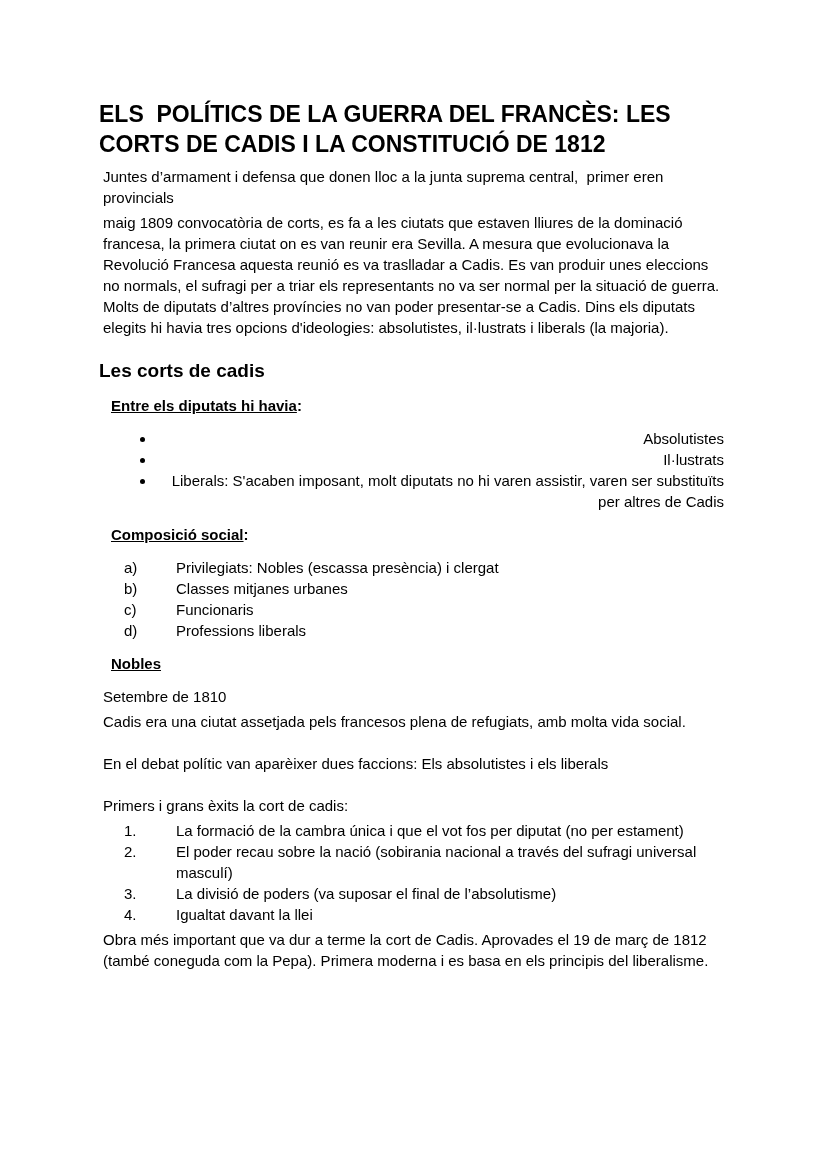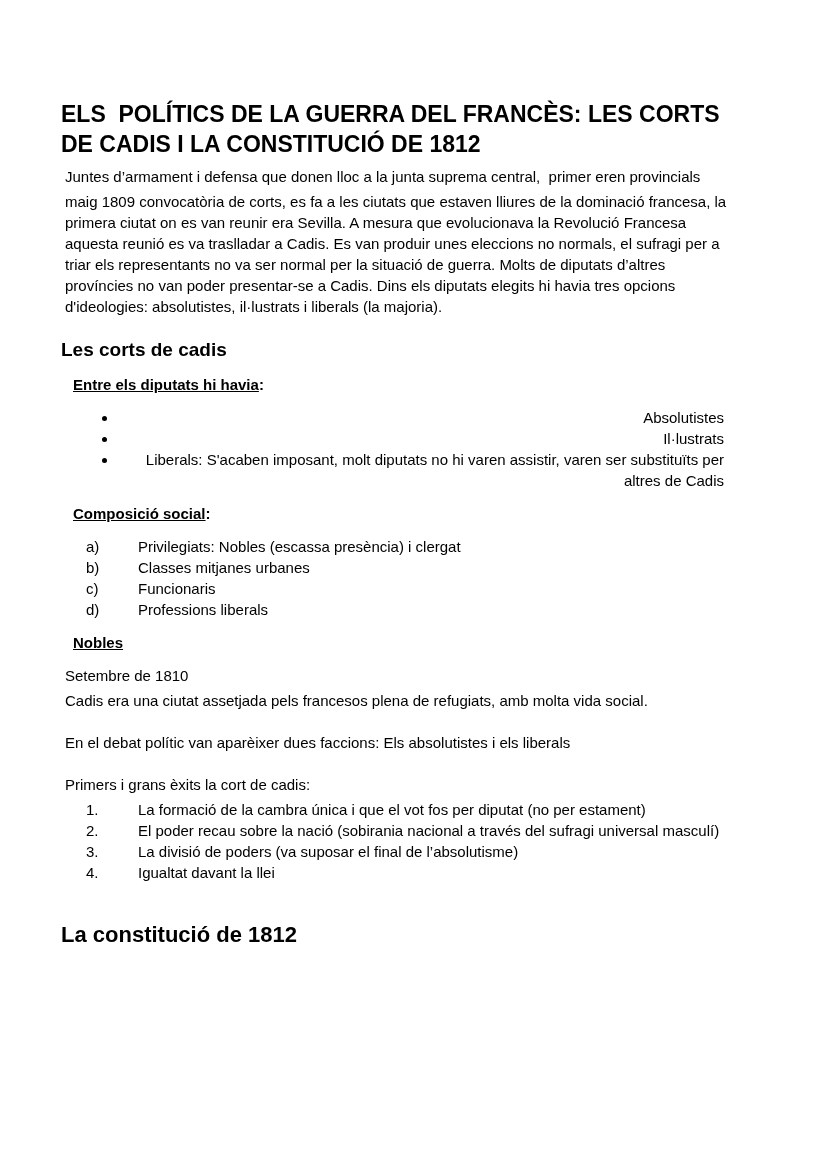--- a/index.html
+++ b/index.html
@@ -7,21 +7,21 @@
     padding: 0;
     background: #ffffff;
   }
   .page {
     position: relative;
     width: 828px;
     height: 1169px;
     background: #ffffff;
     overflow: hidden;
     box-sizing: border-box;
-    padding: 99px 96px 0 61px;
+    padding: 99px 96px 0 99px;
     font-family: "Liberation Sans", "DejaVu Sans", sans-serif;
     color: #000000;
     font-size: 15px;
     line-height: 21px;
   }
   .page * { box-sizing: border-box; }
   .txt { white-space: pre-wrap; }
 
   .doc-title {
     font-size: 23px;
@@ -136,16 +136,16 @@
     <div class="marked-row">
       <span class="marker txt">3.</span>
       <span class="item-text txt">La divisió de poders (va suposar el final de l’absolutisme)</span>
     </div>
     <div class="marked-row">
       <span class="marker txt">4.</span>
       <span class="item-text txt">Igualtat davant la llei</span>
     </div>
   </div>
 
-  <h2 class="big-heading txt">La constitució de 1812</h2>
 
+  <p class="txt">Obra més important que va dur a terme la cort de Cadis. Aprovades el 19 de març de 1812 (també coneguda com la Pepa). Primera moderna i es basa en els principis del liberalisme.</p>
 
 </div>
 
 </body></html>

